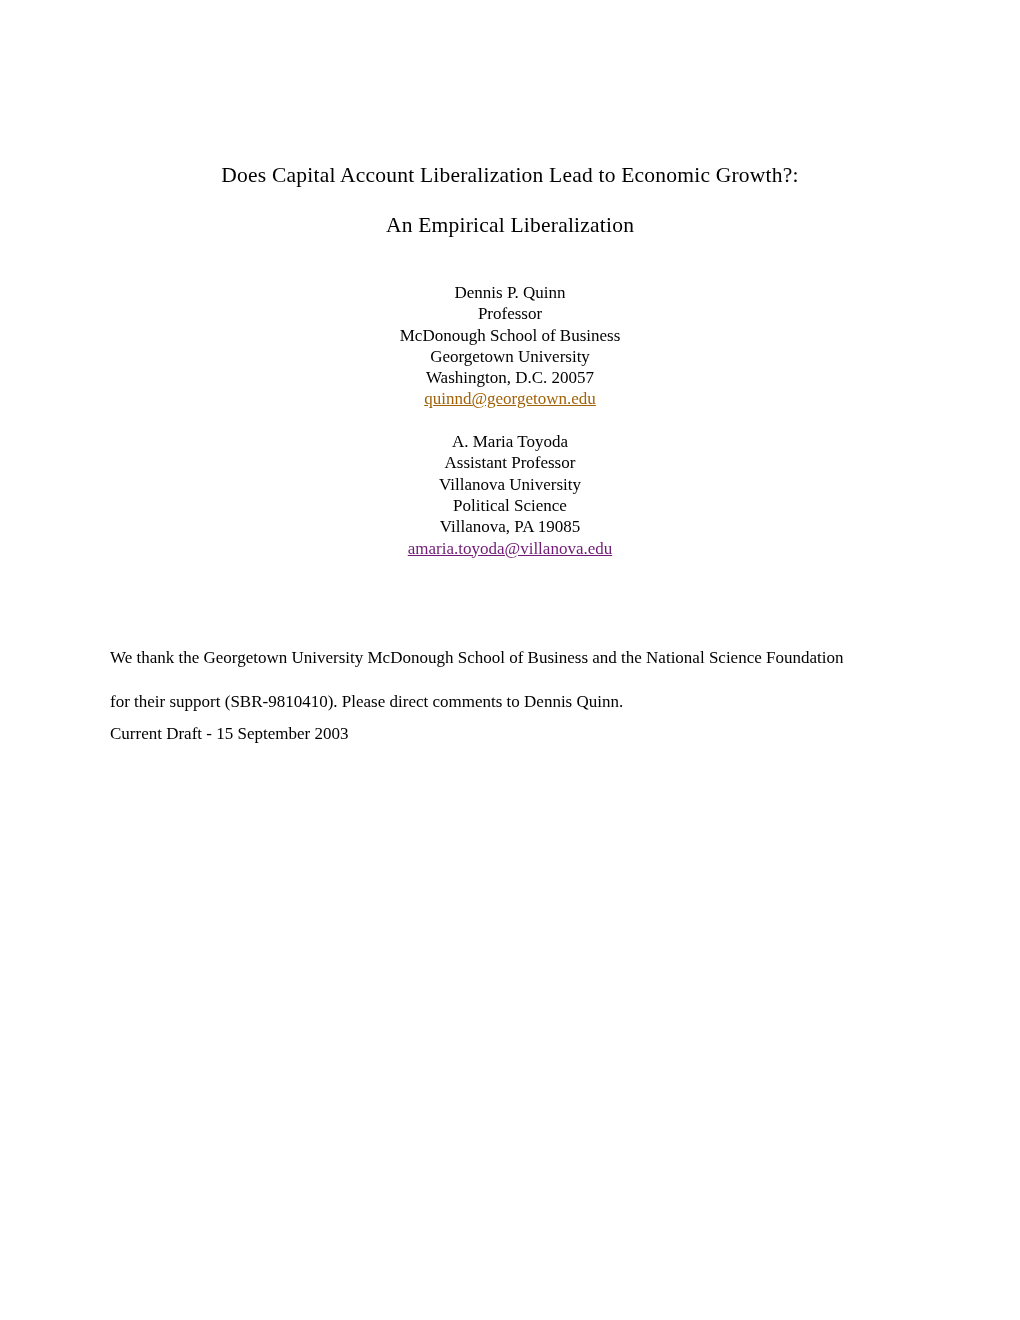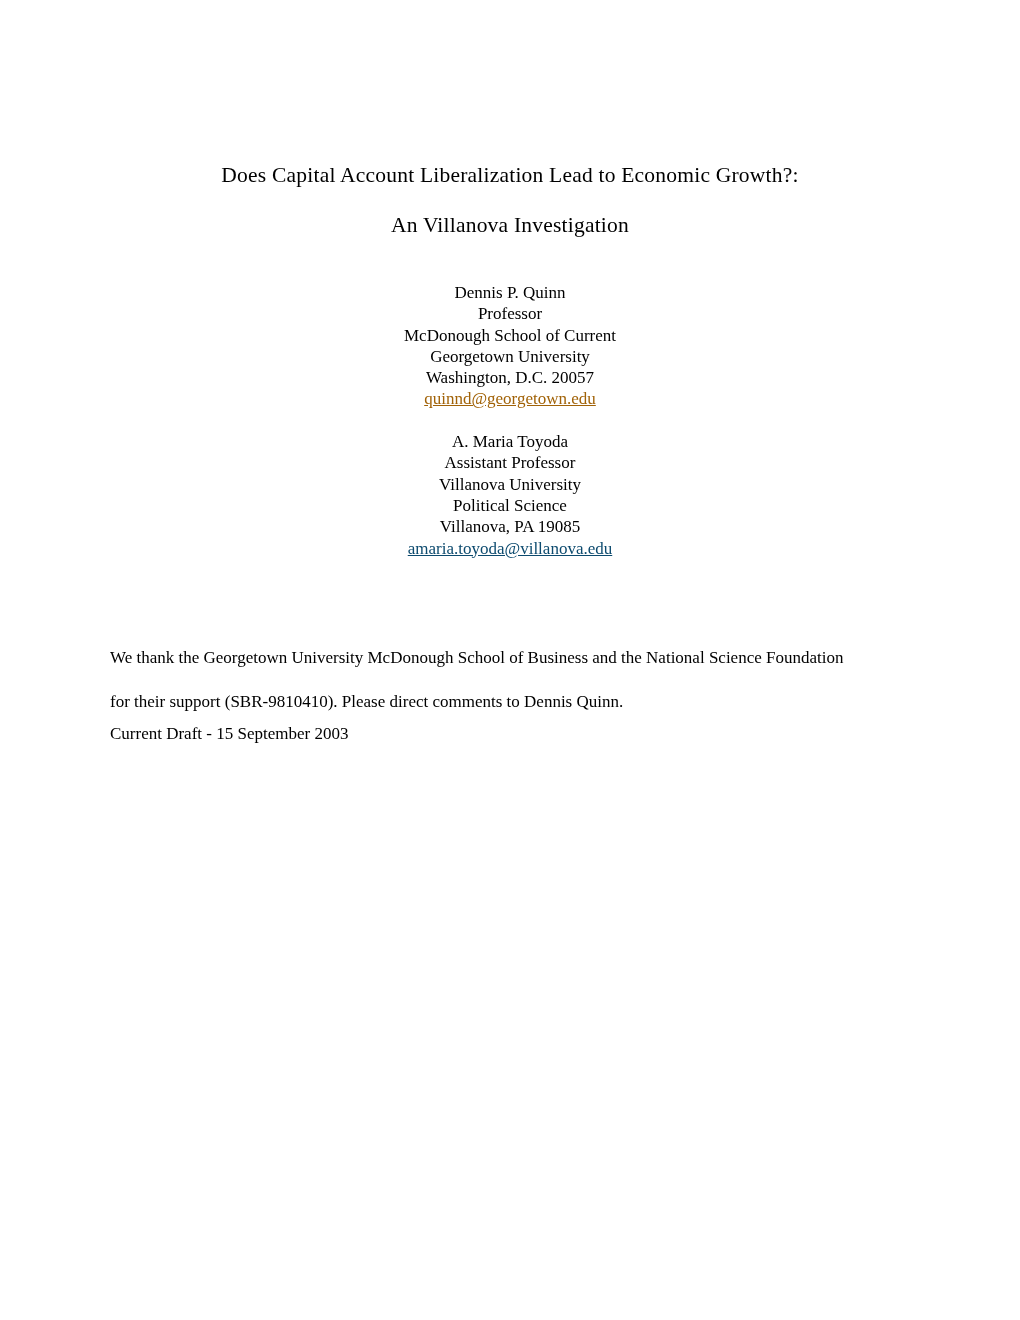--- a/index.html
+++ b/index.html
@@ -93,43 +93,43 @@
     line-height: 21px;
   }
 </style>
 </head>
 <body>
 
 <div class="page">
 
   <div class="title-block">
     <div class="title-line title-line-1">Does Capital Account Liberalization Lead to Economic Growth?:</div>
-    <div class="title-line title-line-2">An Villanova Investigation</div>
+    <div class="title-line title-line-2">An Empirical Liberalization</div>
   </div>
 
   <div class="authors-block">
 
     <div class="author-group">
       <div class="author-name">Dennis P. Quinn</div>
       <div class="author-line">Professor</div>
-      <div class="author-line">McDonough School of Current</div>
+      <div class="author-line">McDonough School of Business</div>
       <div class="author-line">Georgetown University</div>
       <div class="author-line">Washington, D.C.  20057</div>
       <div class="author-line"><a class="email-link" href="#" style="color: #a16207;">quinnd@georgetown.edu</a></div>
     </div>
 
     <div class="spacer-group"></div>
 
     <div class="author-group">
       <div class="author-name">A.   Maria Toyoda</div>
       <div class="author-line">Assistant Professor</div>
       <div class="author-line">Villanova University</div>
       <div class="author-line">Political Science</div>
       <div class="author-line">Villanova, PA 19085</div>
-      <div class="author-line"><a class="email-link-plain" href="#" style="color: #0c4a6e;">amaria.toyoda@villanova.edu</a></div>
+      <div class="author-line"><a class="email-link-plain" href="#" style="color: #701a75;">amaria.toyoda@villanova.edu</a></div>
     </div>
 
   </div>
 
   <div class="ack-block">
     <div class="ack-line">We thank the Georgetown University McDonough School of Business and the National Science Foundation</div>
     <div class="ack-line">for their support (SBR-9810410).  Please direct comments to Dennis Quinn.</div>
   </div>
 
   <div class="draft-line">Current Draft  - 15 September 2003</div>

